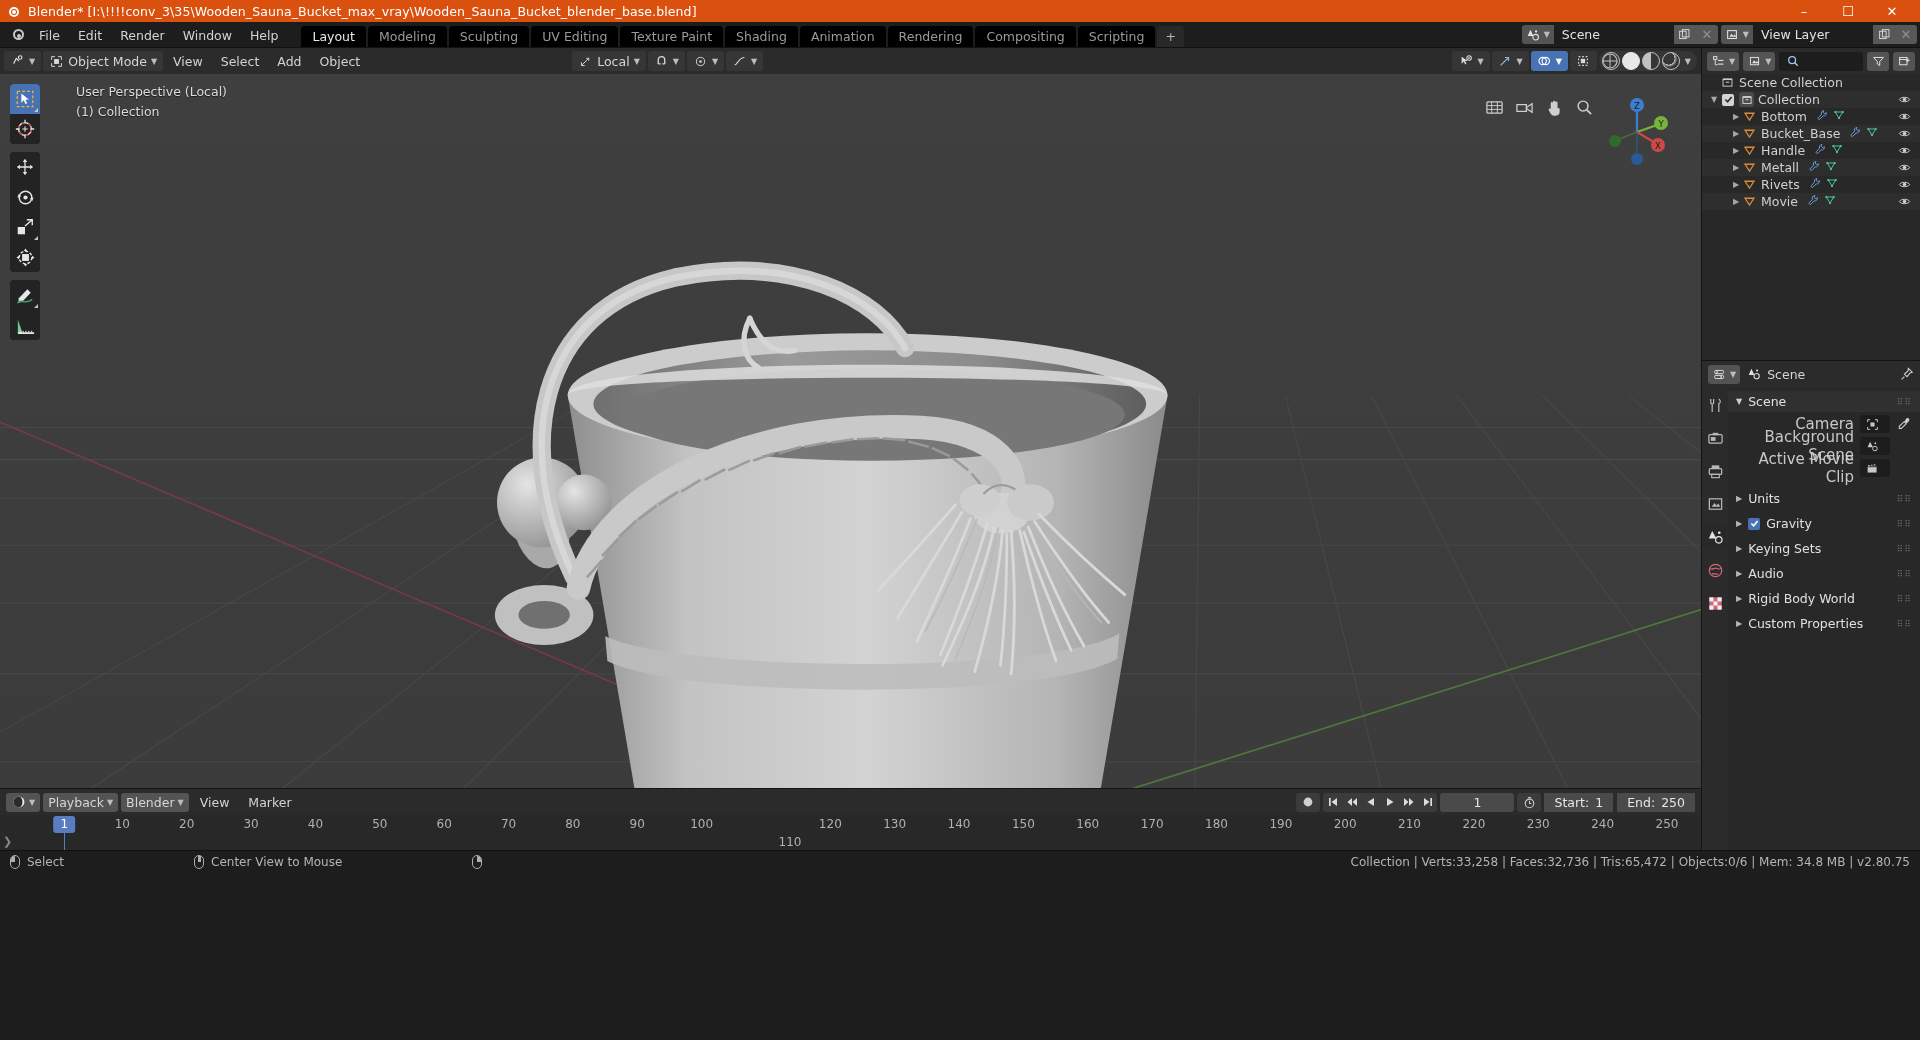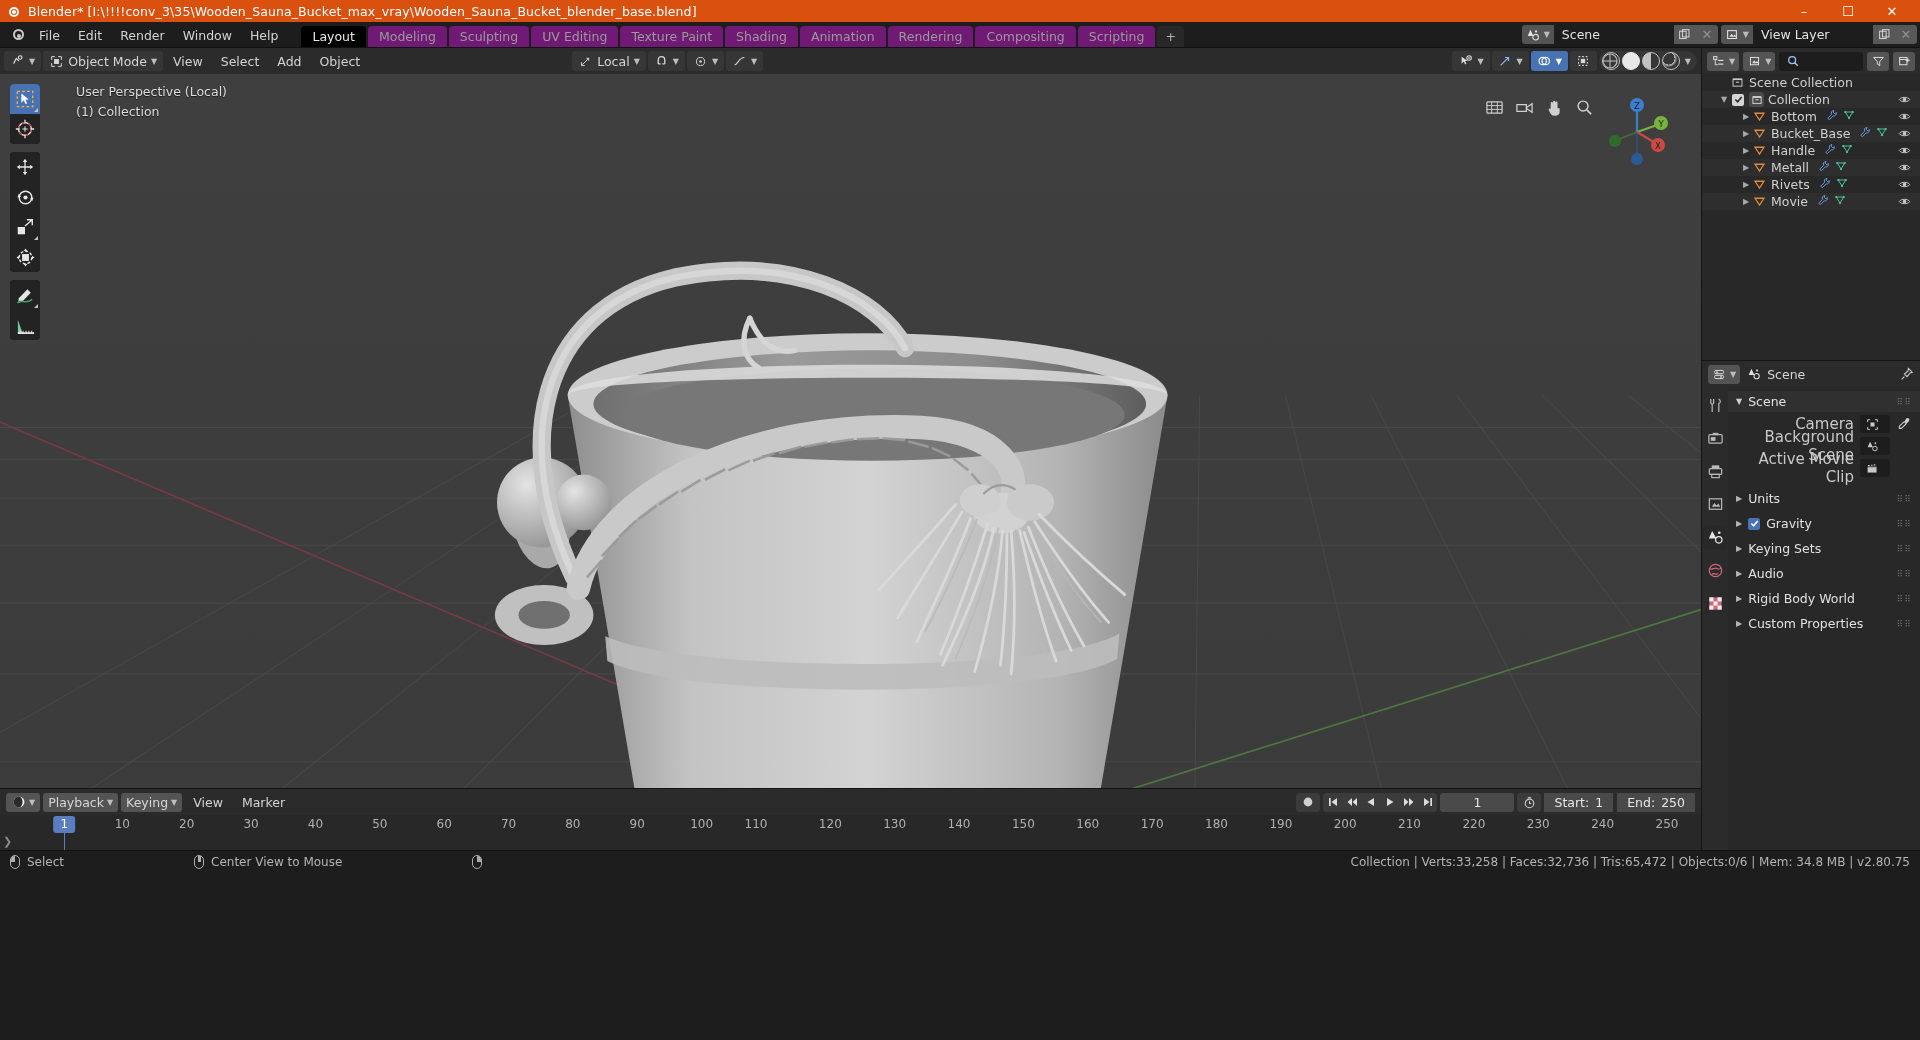--- a/index.html
+++ b/index.html
@@ -42,21 +42,21 @@
   .blender-logo { width: 24px; display: flex; align-items: center; justify-content: center; }
   .blender-logo .ring { width: 11px; height: 11px; border: 2px solid #c9c9c9; border-radius: 50%; position: relative; }
   .blender-logo .ring:after { content:""; position:absolute; left:2.5px; top:2.5px; width:4px; height:4px; background:#c9c9c9; border-radius:50%; }
   .menu-item {
     display: flex; align-items: center; padding: 0 9px; font-size: 12.5px; color: #d3d3d3;
     height: 26px; cursor: default;
   }
   .ws-tabs { display: flex; align-items: flex-end; margin-left: 14px; }
   .ws-tab {
     padding: 0 11px; height: 21px; line-height: 21px; font-size: 12.5px; color: #9a9a9a;
-    background: #701a75; margin-right: 2px; border-radius: 4px 4px 0 0; align-self: flex-end;
+    background: #000000; margin-right: 2px; border-radius: 4px 4px 0 0; align-self: flex-end;
   }
   .ws-tab.active { background: #000000; color: #e8e8e8; }
   .ws-tab.plus { color: #b5b5b5; padding: 0 8px; background: #282828; }
   .topbar .spacer { flex: 1; }
   .tb-field {
     display: flex; align-items: center; height: 19px; align-self: center; margin-right: 3px;
   }
   .tb-drop {
     background: #545454; height: 19px; display: flex; align-items: center; gap: 3px;
     padding: 0 4px; border-radius: 3px 0 0 3px;
@@ -122,21 +122,21 @@
   .outliner { flex: 0 0 312px; background: #282828; display: flex; flex-direction: column; border-left: 1px solid #141414; }
   .ol-header { height: 26px; background: #2b2b2b; display: flex; align-items: center; gap: 4px; padding: 0 5px; }
   .ol-dd { height: 19px; display: flex; align-items: center; gap: 3px; background: #545454; padding: 0 4px; border-radius: 3px; }
   .ol-search {
     flex: 1; height: 19px; background: #1d1d1d; border-radius: 3px; display: flex; align-items: center;
     padding: 0 6px; gap: 5px; color: #8d8d8d; font-size: 12px;
   }
   .ol-ico-btn { height: 19px; width: 22px; display: flex; align-items: center; justify-content: center;
     background: #545454; border-radius: 3px; }
   .ol-body { flex: 1; overflow: hidden; font-size: 12.5px; }
-  .ol-row { display: flex; align-items: center; height: 17px; padding-left: 16px; position: relative; }
+  .ol-row { display: flex; align-items: center; height: 17px; padding-left: 6px; position: relative; }
   .ol-row.alt { background: #2e2e2e; }
   .ol-row .tri { width: 12px; text-align: center; font-size: 8px; color: #a8a8a8; }
   .ol-row .lbl { color: #d0d0d0; margin-left: 4px; white-space: nowrap; }
   .ol-row .eye { position: absolute; right: 9px; top: 2px; }
   .ol-indent { display: inline-block; }
   .ol-icons { display: flex; gap: 5px; margin-left: 9px; align-items: center; }
 
   
   .props { flex: 1; background: #282828; display: flex; flex-direction: column; border-left: 1px solid #141414; border-top: 1px solid #141414; }
   .pr-header { height: 26px; background: #2b2b2b; display: flex; align-items: center; gap: 6px; padding: 0 6px; }
@@ -664,21 +664,21 @@
                   <path d="M8 1.8 a6.2 6.2 0 0 0 0 12.4 a4 6.2 0 0 0 0 -12.4" fill="#2b2b2b"></path>
                 </svg>
             </span>
             <span class="chev">▼</span>
           </div>
           <div class="tl-dd">
             <span>Playback</span>
             <span class="chev">▼</span>
           </div>
           <div class="tl-dd">
-            <span>Keying</span>
+            <span>Blender</span>
             <span class="chev">▼</span>
           </div>
           <div class="tl-plain">View</div>
           <div class="tl-plain">Marker</div>
 
           <div class="spacer"></div>
 
           <div class="tl-rec">
             <svg width="12" height="12" viewBox="0 0 12 12">
                 <circle cx="6" cy="6" r="4.4" fill="#cfcfcf"></circle>
@@ -740,21 +740,21 @@
         <span class="tl-tick" style="left: 122.36px;">10</span>
             <span class="tl-tick" style="left: 186.72px;">20</span>
             <span class="tl-tick" style="left: 251.08px;">30</span>
             <span class="tl-tick" style="left: 315.44px;">40</span>
             <span class="tl-tick" style="left: 379.8px;">50</span>
             <span class="tl-tick" style="left: 444.16px;">60</span>
             <span class="tl-tick" style="left: 508.52px;">70</span>
             <span class="tl-tick" style="left: 572.88px;">80</span>
             <span class="tl-tick" style="left: 637.24px;">90</span>
             <span class="tl-tick" style="left: 701.6px;">100</span>
-            <span class="tl-tick" style="left: 756px;">110</span>
+            <span class="tl-tick" style="left: 790px; margin-top: 18px;">110</span>
             <span class="tl-tick" style="left: 830.32px;">120</span>
             <span class="tl-tick" style="left: 894.68px;">130</span>
             <span class="tl-tick" style="left: 959.04px;">140</span>
             <span class="tl-tick" style="left: 1023.4px;">150</span>
             <span class="tl-tick" style="left: 1087.76px;">160</span>
             <span class="tl-tick" style="left: 1152.12px;">170</span>
             <span class="tl-tick" style="left: 1216.48px;">180</span>
             <span class="tl-tick" style="left: 1280.84px;">190</span>
             <span class="tl-tick" style="left: 1345.2px;">200</span>
             <span class="tl-tick" style="left: 1409.56px;">210</span>

